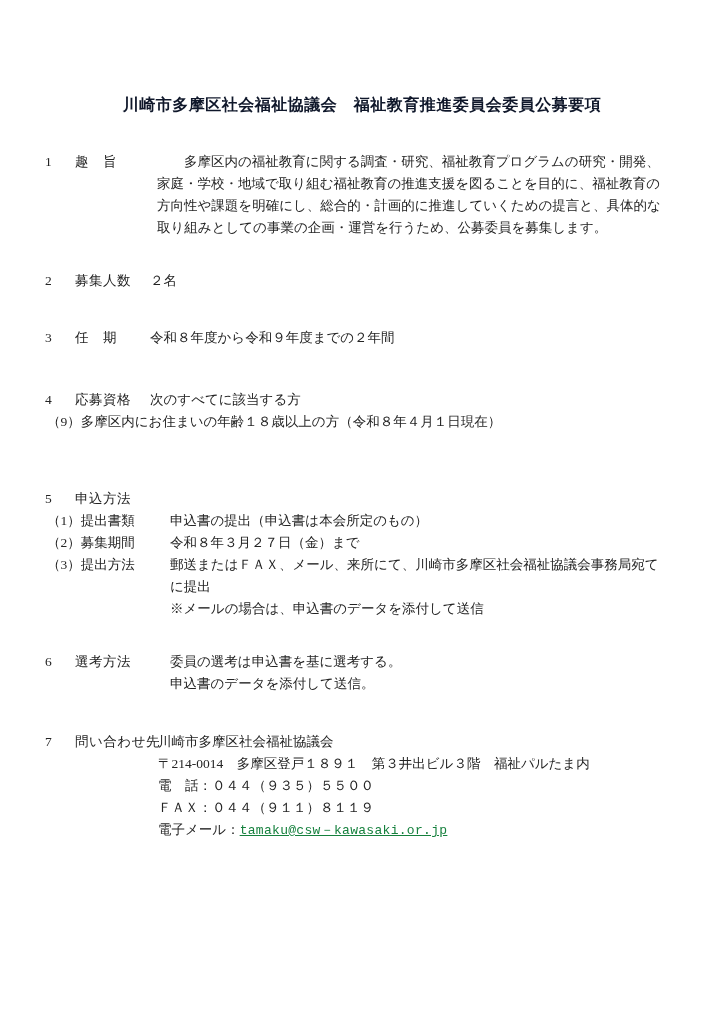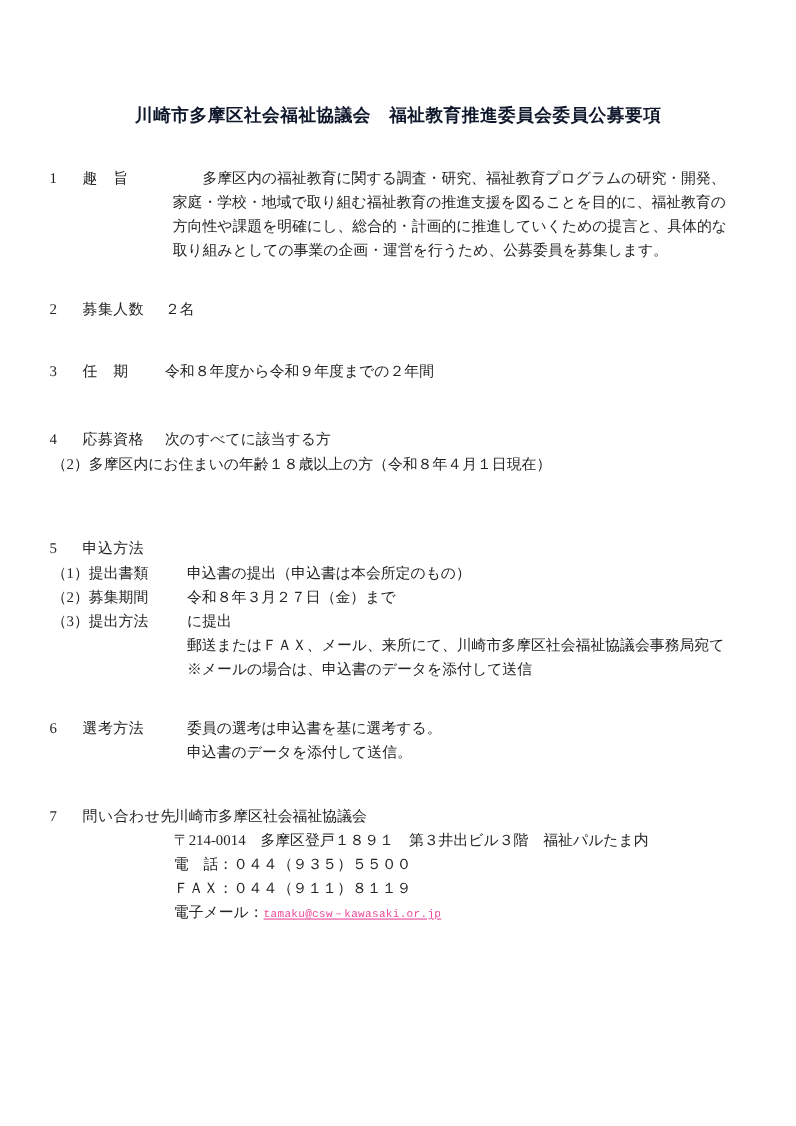--- a/index.html
+++ b/index.html
@@ -23,23 +23,23 @@
   .c112{margin-left:112px;}   
   .c113{margin-left:113px;}   
   .c125{margin-left:125px;}   
   .indent2{text-indent:27px;}
   .w512{width:512px;}
   .item{margin-left:2px;}     
   .srow{position:relative;}
   .slabel{position:absolute;left:2px;top:0;}
   .line{display:block;}
   a.email-link{
-    color:#ec4899;
+    color:#15803d;
     font-family:"Liberation Mono","DejaVu Sans Mono",monospace;
-    font-size:10px;letter-spacing:.3px;
+    font-size:13px;letter-spacing:.3px;
   }
 </style>
 </head>
 <body>
 
 <div class="page">
 
   <h1 class="title">川崎市多摩区社会福祉協議会　福祉教育推進委員会委員公募要項</h1>
 
   <section class="sec" style="top:151px">
@@ -57,40 +57,40 @@
   <section class="sec" style="top:327px">
     <span class="num">3</span>
     <span class="slbl">任　期</span>
     <div class="c105">令和８年度から令和９年度までの２年間</div>
   </section>
 
   <section class="sec" style="top:389px">
     <span class="num">4</span>
     <span class="slbl">応募資格</span>
     <div class="c105">次のすべてに該当する方</div>
-    <div class="item line">（2）多摩区内にお住まいの年齢１８歳以上の方（令和８年４月１日現在）</div>
+    <div class="item line">（9）多摩区内にお住まいの年齢１８歳以上の方（令和８年４月１日現在）</div>
   </section>
 
   <section class="sec" style="top:488px">
     <span class="num">5</span>
     <span class="slbl">申込方法</span>
     <div style="height:22px"></div>
     <div class="srow">
       <span class="slabel">（1）提出書類</span>
       <div class="c125">申込書の提出（申込書は本会所定のもの）</div>
     </div>
     <div class="srow">
       <span class="slabel">（2）募集期間</span>
       <div class="c125">令和８年３月２７日（金）まで</div>
     </div>
     <div class="srow">
       <span class="slabel">（3）提出方法</span>
       <div class="c125">
+        <span class="line">郵送またはＦＡＸ、メール、来所にて、川崎市多摩区社会福祉協議会事務局宛て</span>
         <span class="line">に提出</span>
-        <span class="line">郵送またはＦＡＸ、メール、来所にて、川崎市多摩区社会福祉協議会事務局宛て</span>
         <span class="line">※メールの場合は、申込書のデータを添付して送信</span>
       </div>
     </div>
   </section>
 
   <section class="sec" style="top:651px">
     <span class="num">6</span>
     <span class="slbl">選考方法</span>
     <div class="c125">
       <span class="line">委員の選考は申込書を基に選考する。</span>

